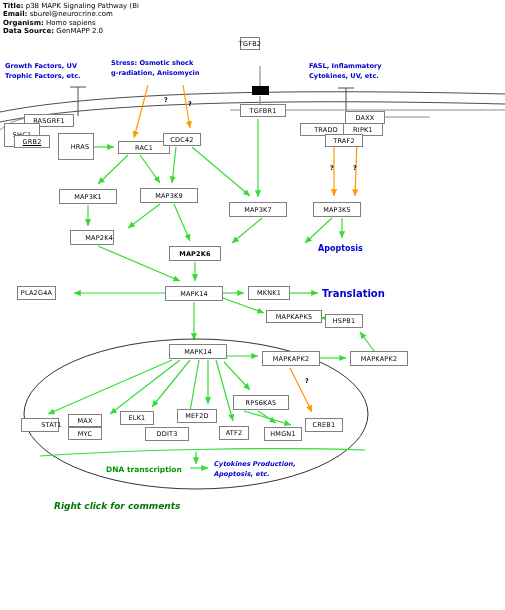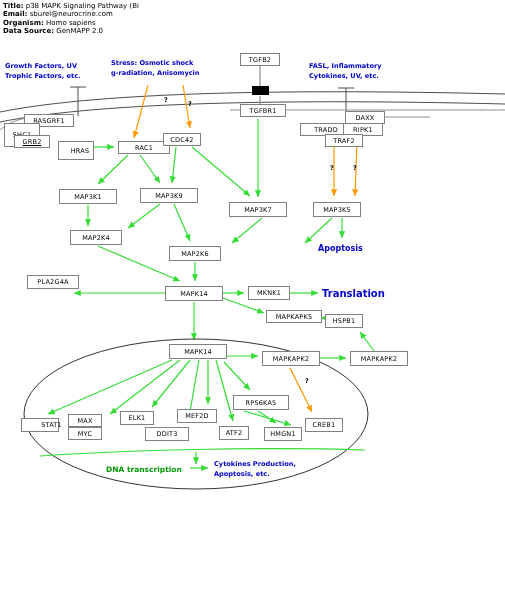--- a/index.html
+++ b/index.html
@@ -170,51 +170,52 @@
     <div>Stress: Osmotic shock</div>
     <div>g-radiation, Anisomycin</div>
   </div>
   <div class="lbl blue" style="left:309px;top:62px;">
     <div>FASL, Inflammatory</div>
     <div>Cytokines, UV, etc.</div>
   </div>
   <div class="lbl blue" style="left:318px;top:244px;font-size:8px;">Apoptosis</div>
   <div class="lbl blue" style="left:322px;top:289px;font-size:10px;">Translation</div>
   <div class="lbl green" style="left:106px;top:465px;font-size:7.5px;">DNA transcription</div>
-  <div class="lbl blue" style="left:214px;top:460px;">
+  <div class="lbl blue" style="left:214px;top:460px;font-style:italic;">
     <div>Cytokines Production,</div>
     <div>Apoptosis, etc.</div>
   </div>
+  <div class="lbl comment" style="left:54px;top:501px;">Right click for comments</div>
 
   <div class="qm" style="left:164px;top:96px;">?</div>
   <div class="qm" style="left:188px;top:100px;">?</div>
   <div class="qm" style="left:330px;top:164px;">?</div>
   <div class="qm" style="left:353px;top:164px;">?</div>
   <div class="qm" style="left:305px;top:377px;">?</div>
 
   <div id="genes">
       <div class="gene" style="left: 24px; top: 114px; width: 50px; height: 13px;">
         <span>RASGRF1</span>
       </div>
       <div class="gene" style="left: 4px; top: 123px; width: 36px; height: 24px;">
         <span>SHC1</span>
       </div>
       <div class="gene" style="left: 14px; top: 135px; width: 36px; height: 13px; text-decoration: underline;">
         <span>GRB2</span>
       </div>
-      <div class="gene" style="left: 58px; top: 141px; width: 36px; height: 19px; padding-left: 8px;">
+      <div class="gene" style="left: 58px; top: 133px; width: 36px; height: 27px; padding-left: 8px;">
         <span>HRAS</span>
       </div>
       <div class="gene" style="left: 118px; top: 141px; width: 52px; height: 13px;">
         <span>RAC1</span>
       </div>
       <div class="gene" style="left: 163px; top: 133px; width: 38px; height: 13px;">
         <span>CDC42</span>
       </div>
-      <div class="gene" style="left: 240px; top: 53px; width: 40px; height: 13px;">
+      <div class="gene" style="left: 240px; top: 37px; width: 20px; height: 13px;">
         <span>TGFB2</span>
       </div>
       <div class="gene" style="left: 240px; top: 104px; width: 46px; height: 13px;">
         <span>TGFBR1</span>
       </div>
       <div class="gene" style="left: 345px; top: 111px; width: 40px; height: 13px;">
         <span>DAXX</span>
       </div>
       <div class="gene" style="left: 300px; top: 123px; width: 52px; height: 13px;">
         <span>TRADD</span>
@@ -230,27 +231,27 @@
       </div>
       <div class="gene" style="left: 140px; top: 188px; width: 58px; height: 15px;">
         <span>MAP3K9</span>
       </div>
       <div class="gene" style="left: 229px; top: 202px; width: 58px; height: 15px;">
         <span>MAP3K7</span>
       </div>
       <div class="gene" style="left: 313px; top: 202px; width: 48px; height: 15px;">
         <span>MAP3K5</span>
       </div>
-      <div class="gene" style="left: 70px; top: 230px; width: 52px; height: 15px;">
+      <div class="gene" style="left: 70px; top: 230px; width: 44px; height: 15px; justify-content: flex-end;">
         <span>MAP2K4</span>
       </div>
-      <div class="gene" style="left: 169px; top: 246px; width: 52px; height: 15px;">
+      <div class="gene" style="left: 169px; top: 246px; width: 52px; height: 15px; font-weight: bold;">
         <span>MAP2K6</span>
       </div>
-      <div class="gene" style="left: 17px; top: 275px; width: 52px; height: 14px; margin-left: 10px;">
+      <div class="gene" style="left: 17px; top: 286px; width: 39px; height: 14px;">
         <span>PLA2G4A</span>
       </div>
       <div class="gene" style="left: 165px; top: 286px; width: 58px; height: 15px;">
         <span>MAPK14</span>
       </div>
       <div class="gene" style="left: 248px; top: 286px; width: 42px; height: 14px;">
         <span>MKNK1</span>
       </div>
       <div class="gene" style="left: 266px; top: 310px; width: 56px; height: 13px;">
         <span>MAPKAPK5</span>

